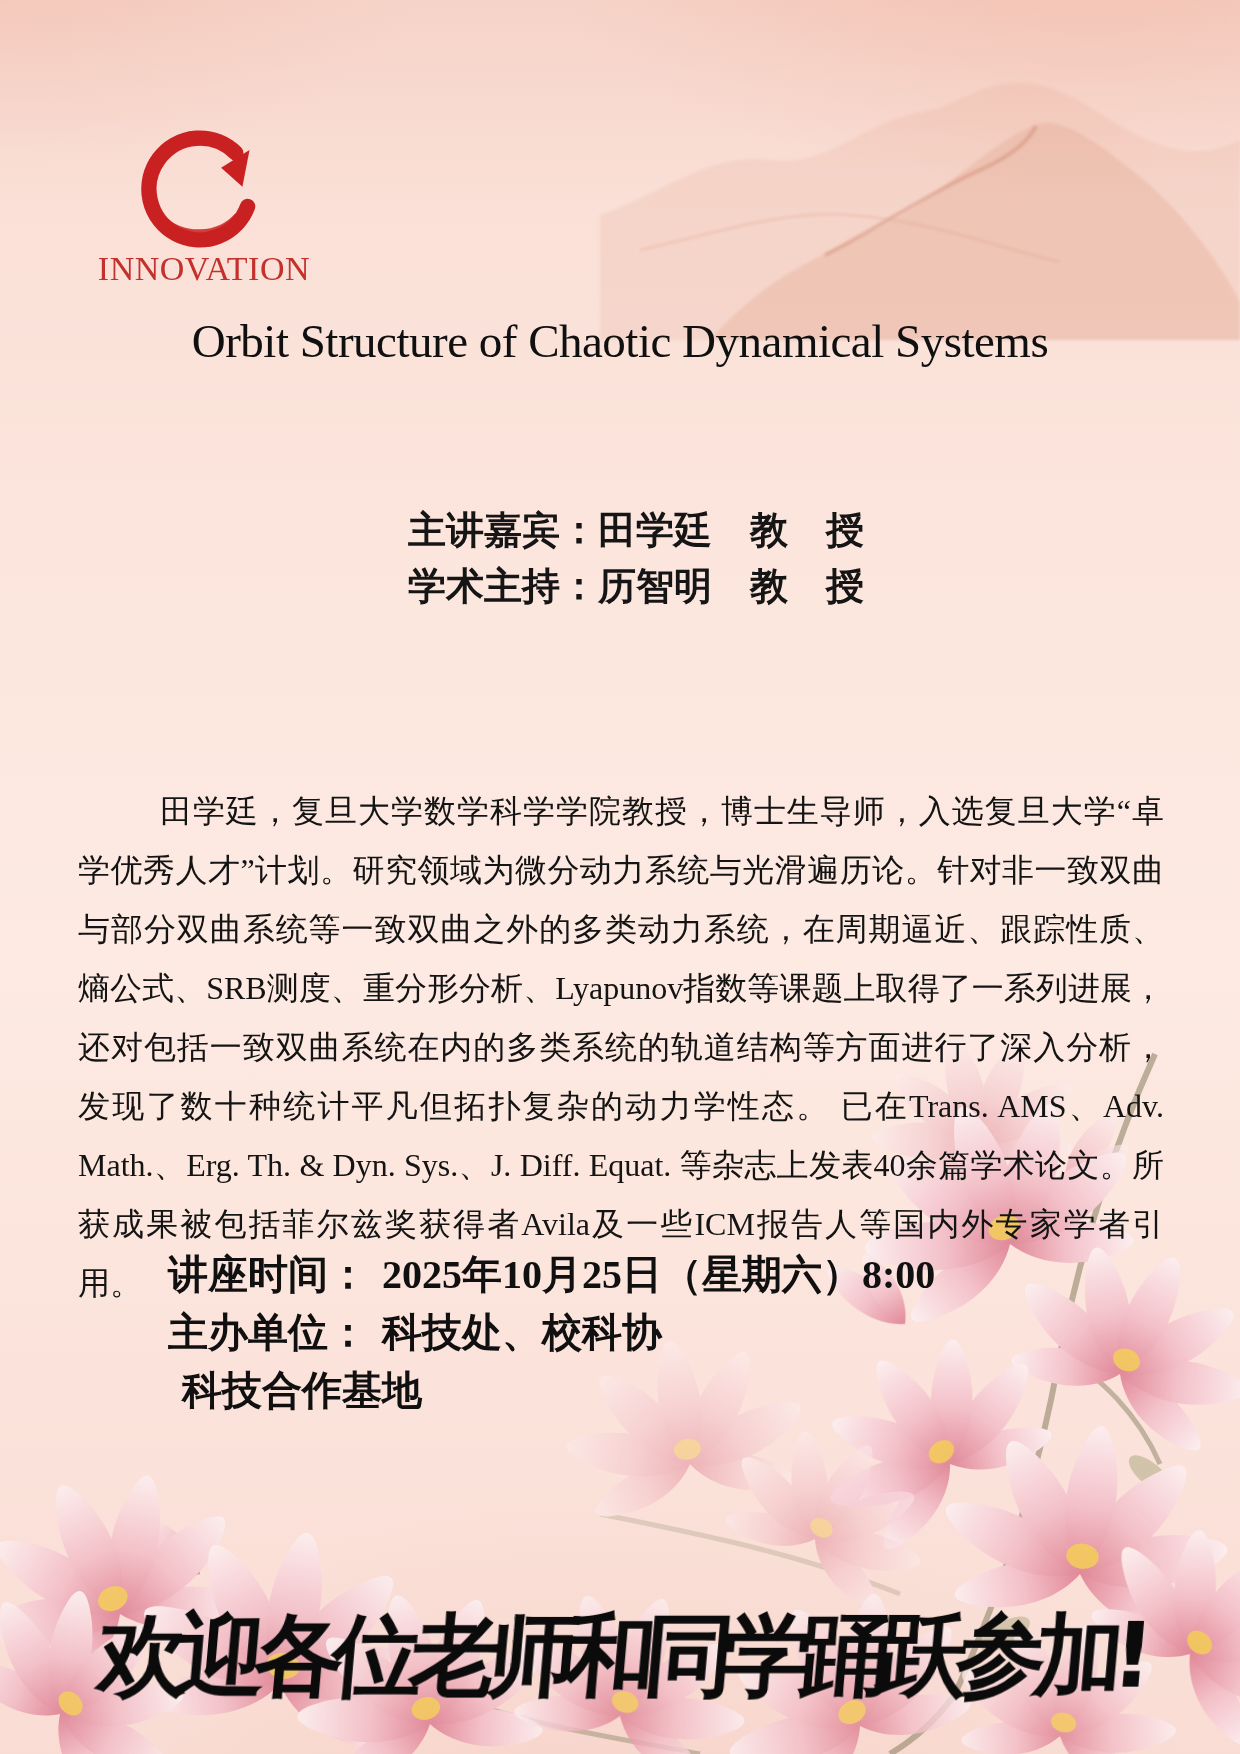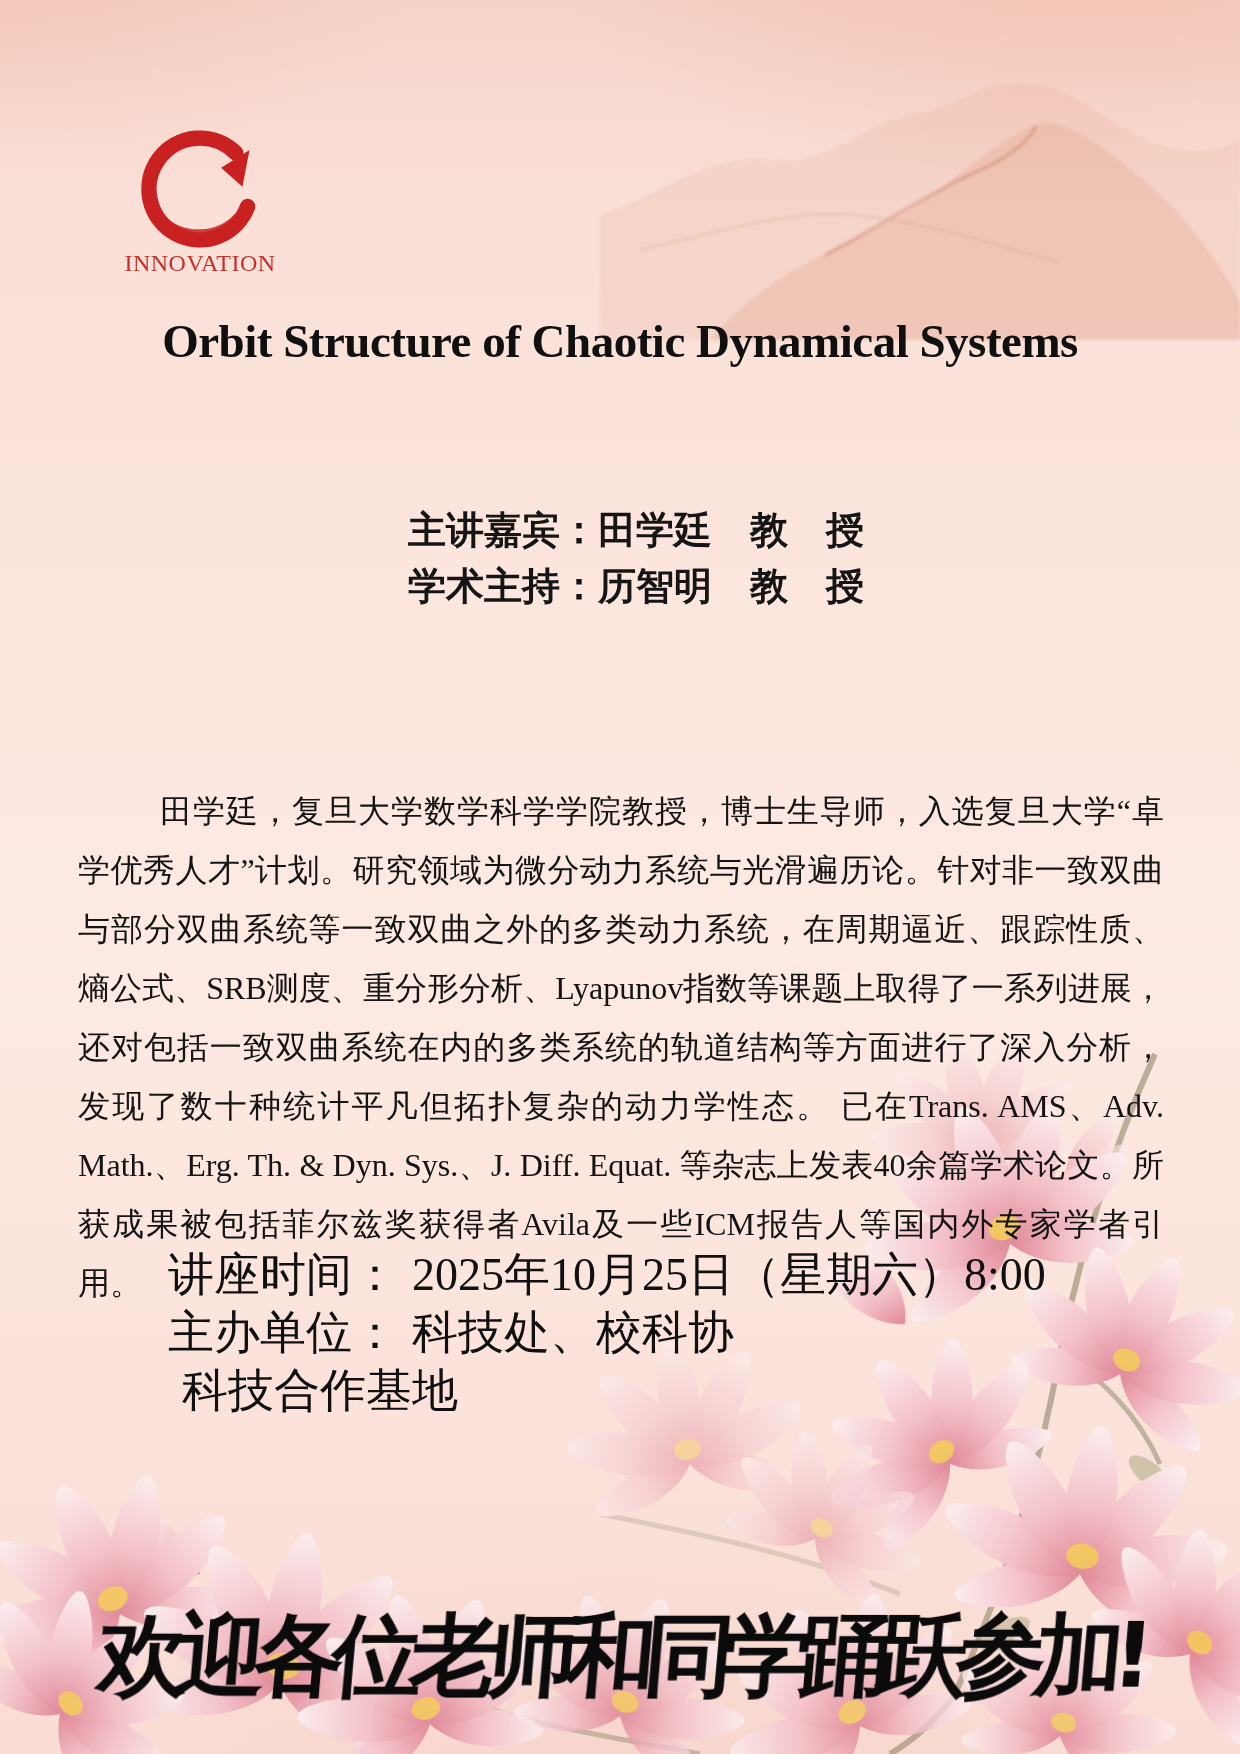--- a/index.html
+++ b/index.html
@@ -11,45 +11,45 @@
       radial-gradient(ellipse 760px 340px at -2% -2%, rgba(238,178,158,.35), rgba(238,178,158,0) 60%),
       radial-gradient(ellipse 900px 500px at 50% 104%, rgba(243,196,186,.35), rgba(243,196,186,0) 65%),
       linear-gradient(180deg,#f6d3c8 0%,#fae0d7 12%,#fce7df 38%,#fdeae2 55%,#fbe3db 78%,#f9ddd4 100%);
     font-family:"Liberation Serif","DejaVu Serif",serif;
     color:#141414;
   }
   .mountains{position:absolute;top:0;right:0;width:640px;height:340px;filter:blur(1.5px);}
   .flowers{position:absolute;left:0;top:994px;width:1240px;height:760px;}
   .logo-mark{position:absolute;left:130px;top:118px;width:142px;height:142px;}
   .logo-caption{
-    position:absolute;left:90px;top:250px;width:220px;text-align:center;
-    font-size:24px;letter-spacing:.5px;color:#c4302b;font-weight:400;
+    position:absolute;left:90px;top:250px;width:220px;text-align:right;
+    font-size:34px;letter-spacing:.5px;color:#c4302b;font-weight:400;
   }
   .forum-title{
     position:absolute;left:360px;top:160px;line-height:96px;
     font-family:"Liberation Sans","DejaVu Sans",sans-serif;
     font-size:90px;font-weight:700;color:#e7251b;white-space:nowrap;
   }
   .lecture-number{
     position:absolute;left:754px;top:198px;line-height:58px;
     font-family:"Liberation Sans","DejaVu Sans",sans-serif;
     font-size:56px;font-weight:700;color:#e7251b;white-space:nowrap;
   }
   .title{
     position:absolute;left:0;top:314px;width:1240px;margin:0;text-align:center;
-    font-size:47px;font-weight:700;color:#101010;letter-spacing:-.5px;white-space:nowrap;
+    font-size:47px;font-weight:400;color:#101010;letter-spacing:-.5px;white-space:nowrap;
   }
   .speakers{position:absolute;left:408px;top:448px;}
   .speaker-line{font-size:38px;font-weight:600;line-height:56px;white-space:nowrap;color:#151515;}
   .bio{
     position:absolute;left:78px;top:616px;width:1086px;margin:0;
     font-size:32px;line-height:59px;text-align:justify;text-indent:82px;color:#141414;
   }
   .details{position:absolute;left:168px;top:1246px;z-index:3;}
-  .detail-line{font-size:46px;font-weight:400;line-height:58px;white-space:nowrap;color:#101010;}
+  .detail-line{font-size:40px;font-weight:700;line-height:58px;white-space:nowrap;color:#101010;}
   .detail-line .dl{margin-right:14px;}
   .welcome{
     position:absolute;left:0;top:1596px;width:1240px;text-align:center;z-index:3;
     font-family:"DejaVu Sans","Liberation Sans",sans-serif;
     font-size:90px;font-weight:900;letter-spacing:-12px;color:#0b0b0b;
     transform:skewX(-5deg);white-space:nowrap;
   }
   .z2{position:relative;z-index:2;}
 </style>
 </head>

